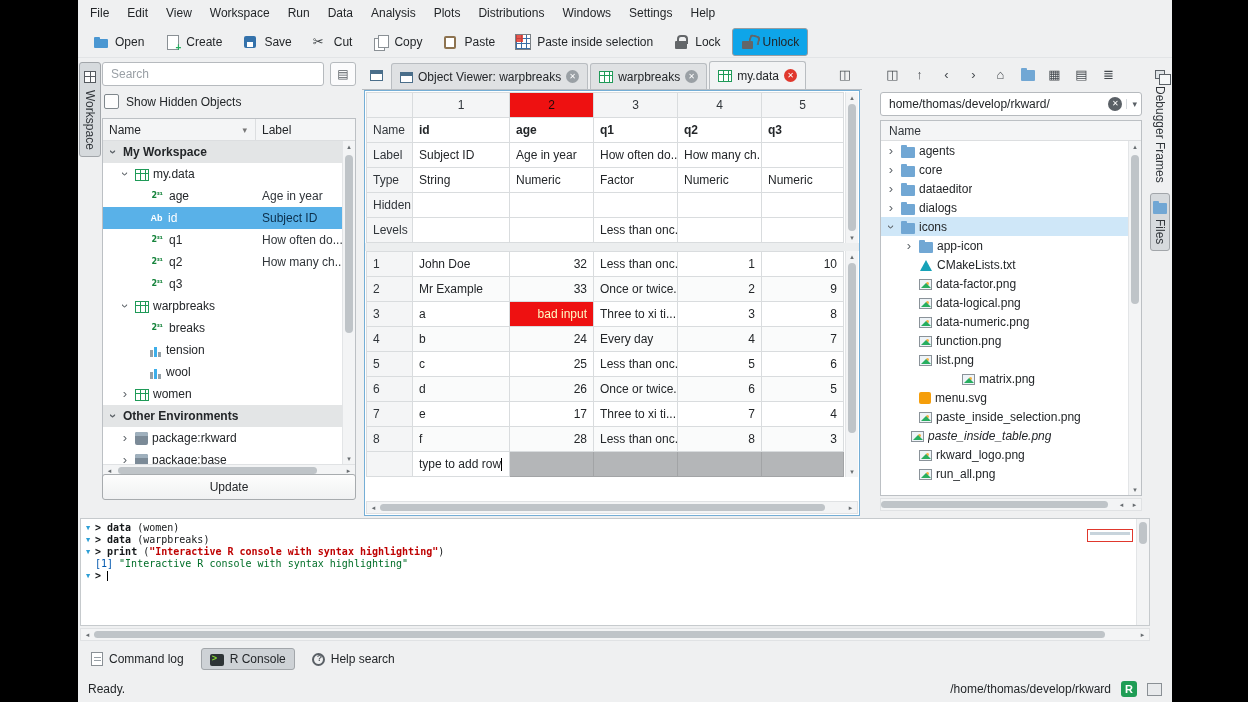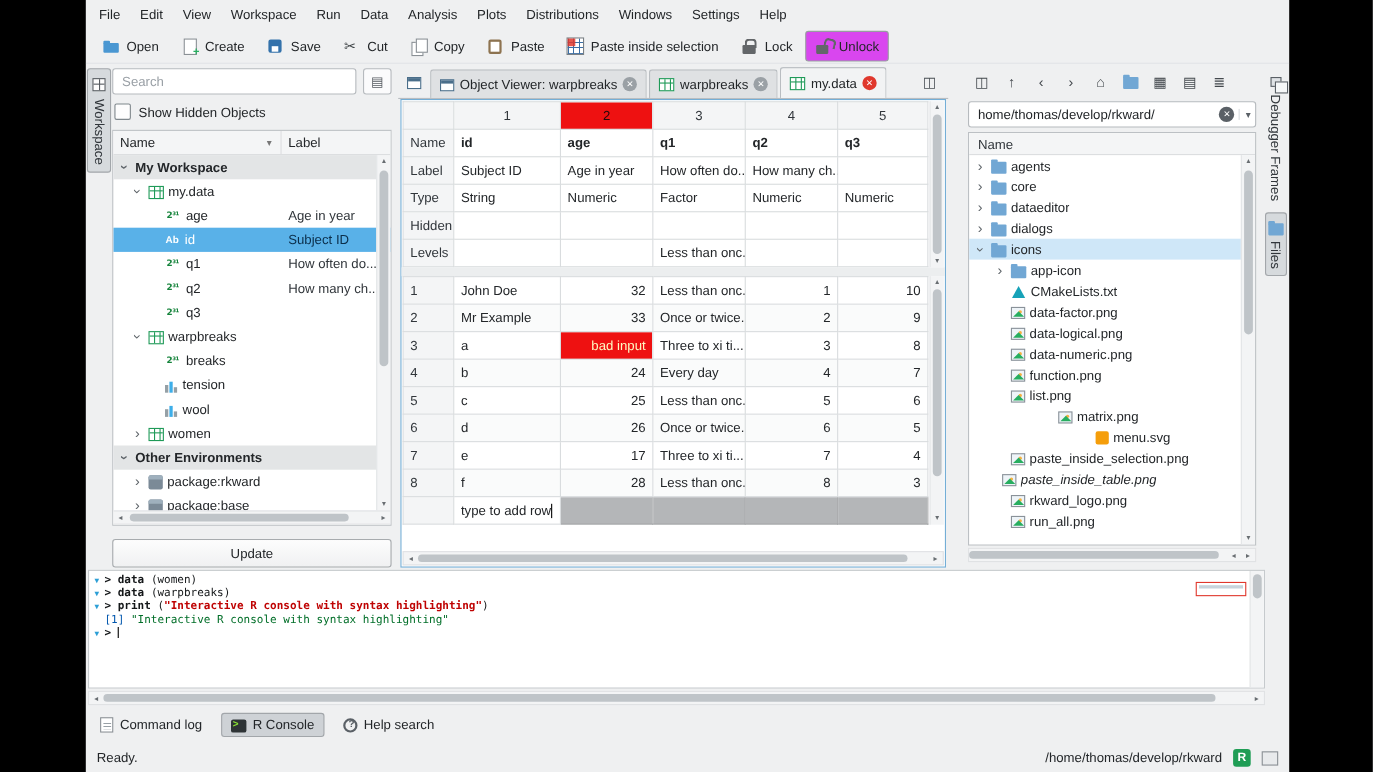--- a/index.html
+++ b/index.html
@@ -5,21 +5,21 @@
   *{margin:0;padding:0;box-sizing:border-box}
   html,body{width:1248px;height:702px;overflow:hidden}
   body{background:#000;position:relative;font-family:"Liberation Sans",sans-serif;font-size:12px;color:#232629}
   #app{position:absolute;left:78px;top:0;width:1094px;height:702px;background:#eff0f1;overflow:hidden}
 
   
   .menubar{display:flex;align-items:center;height:26px;padding:0 4px;gap:2px}
   .menu-item{padding:4px 8px;border-radius:3px}
   .toolbar{display:flex;align-items:center;height:32px;padding:0 6px;gap:2px;border-bottom:1px solid #e2e4e6}
   .tbtn{display:flex;align-items:center;gap:6px;padding:4px 8px;border-radius:3px;border:1px solid transparent;height:28px}
-  .tbtn.active{background:#d946ef;border-color:#989da1}
+  .tbtn.active{background:#0ea5e9;border-color:#989da1}
   .tlabel{white-space:nowrap}
 
   
   .i16{width:16px;height:16px;display:inline-block;position:relative;flex:none}
   .i14{width:14px;height:14px;display:inline-block;position:relative;flex:none}
   .ti-open::before{content:'';position:absolute;left:1px;top:5px;width:14px;height:9px;background:#4a97d2;border-radius:1px}
   .ti-open::after{content:'';position:absolute;left:1px;top:3px;width:6px;height:3px;background:#4a97d2;border-radius:1px 1px 0 0}
   .ti-create::before{content:'';position:absolute;left:3px;top:1px;width:10px;height:13px;background:#fff;border:1px solid #8a9095}
   .ti-create::after{content:'+';position:absolute;right:-1px;bottom:-3px;color:#27ae60;font-weight:bold;font-size:10px}
   .ti-save::before{content:'';position:absolute;left:2px;top:2px;width:12px;height:12px;background:#3472ab;border-radius:2px}
@@ -92,21 +92,21 @@
   .otr-name{width:153px;flex:none;display:flex;align-items:center;gap:4px;overflow:hidden;height:100%;white-space:nowrap}
   .otr-label{flex:1;overflow:hidden;white-space:nowrap;color:#31363b;padding-left:6px}
   .otr.section{background:#e3e5e6;font-weight:bold}
   .otr.selected{background:#59b1e8}
   .otr.selected .otr-text{color:#fff}
   .otr.selected .otr-label{color:#0b2e4a}
   .otr.selected .tri-string{color:#fff}
   .chev{width:12px;flex:none;color:#5f656a;font-size:13px;line-height:12px;text-align:center;display:inline-block}
   .chev.open{transform:rotate(90deg)}
   .chev-space{width:12px;flex:none;display:inline-block}
-  .update-btn{position:absolute;left:0;right:0;bottom:0;height:26px;border:1px solid #a7abae;border-radius:3px;background:linear-gradient(#fdfdfd,#f0f1f2);font:12px "Liberation Sans",sans-serif;color:#232629}
+  .update-btn{position:absolute;left:0;right:0;bottom:16px;height:26px;border:1px solid #a7abae;border-radius:3px;background:linear-gradient(#fdfdfd,#f0f1f2);font:12px "Liberation Sans",sans-serif;color:#232629}
 
   
   .vscroll{position:absolute;width:13px;background:#f3f4f5;border-left:1px solid #e3e5e7}
   .vscroll .sa{position:absolute;left:0;right:0;height:11px;text-align:center;font-size:7px;color:#686d71;line-height:11px}
   .vscroll .sa.up{top:0}.vscroll .sa.down{bottom:0}
   .vthumb{position:absolute;left:2px;right:2px;background:#bfc4c8;border-radius:4px}
   .hscroll{position:absolute;height:13px;background:#f3f4f5;border:1px solid #e0e2e4;display:flex;align-items:center}
   .harrow{width:13px;text-align:center;font-size:7px;color:#686d71;flex:none}
   .htrack{flex:1;position:relative;height:100%}
   .hthumb{position:absolute;top:2px;bottom:2px;background:#bfc4c8;border-radius:4px}
@@ -687,21 +687,21 @@
           <div class="ftr" style="padding-left: 22px;">
             <span class="chev-space"></span>
             <span class="i14 fi-image"></span>
             <span class="ftr-text">list.png</span>
           </div>
           <div class="ftr" style="padding-left: 22px; margin-left: 43px;">
             <span class="chev-space"></span>
             <span class="i14 fi-image"></span>
             <span class="ftr-text">matrix.png</span>
           </div>
-          <div class="ftr" style="padding-left: 22px; justify-content: center;">
+          <div class="ftr" style="padding-left: 22px;">
             <span class="chev-space"></span>
             <span class="i14 fi-svg"></span>
             <span class="ftr-text">menu.svg</span>
           </div>
           <div class="ftr" style="padding-left: 22px;">
             <span class="chev-space"></span>
             <span class="i14 fi-image"></span>
             <span class="ftr-text">paste_inside_selection.png</span>
           </div>
           <div class="ftr" style="padding-left: 14px; font-style: italic;">

